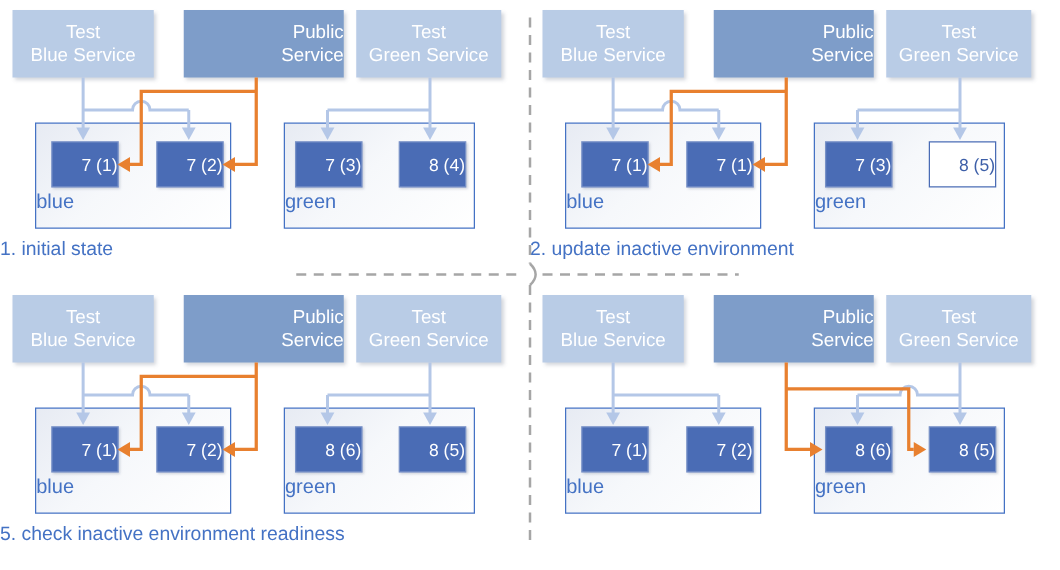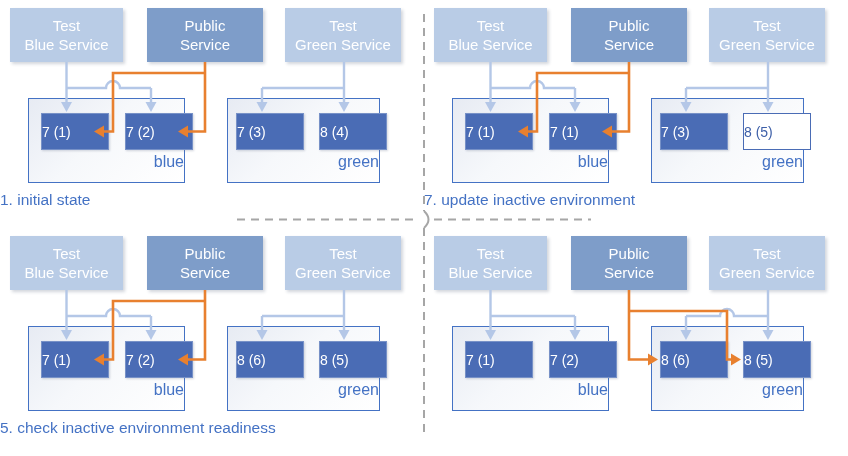--- a/index.html
+++ b/index.html
@@ -15,41 +15,41 @@
   
   .svc{
     position:absolute;top:8px;height:54px;box-sizing:border-box;
     display:flex;flex-direction:column;justify-content:center;text-align:center;
     color:var(--service-text);font-size:15px;line-height:1.28;
     box-shadow:2px 2px 3px rgba(110,120,140,0.30);
   }
   .svc.test{background:var(--test-service-fill);}
   .svc.public{background:var(--public-service-fill);}
   .svc.s1{left:10px;width:113px;}
-  .svc.s2{left:147px;width:116px;}
+  .svc.s2{left:147px;width:128px;text-align:right;}
   .svc.s3{left:285px;width:116px;}
 
   
   .env{
     position:absolute;top:98px;height:85px;box-sizing:border-box;
     border:1.5px solid var(--env-border);
     background:linear-gradient(135deg,#e7ebf3 0%,#f6f8fb 45%,#ffffff 100%);
   }
   .env.blue{left:28px;width:157px;}
   .env.green{left:227px;width:153px;padding-left:12px;}
   .env-label{
-    position:absolute;left:0;right:0;top:54px;text-align:right;
+    position:absolute;left:0;right:16px;top:54px;text-align:left;
     color:var(--env-label);font-size:16px;
   }
 
   
   .pod{
-    position:absolute;top:14px;width:68px;height:37px;box-sizing:border-box;
+    position:absolute;top:14px;width:54px;height:37px;box-sizing:border-box;
     background:var(--pod-fill);color:var(--pod-text);
-    display:flex;align-items:center;justify-content:flex-start;
+    display:flex;align-items:center;justify-content:flex-end;
     font-size:14px;box-shadow:1px 1px 2px rgba(100,110,140,0.28);
     border:1px solid rgba(255,255,255,0.25);
   }
   .pod[data-variant="outline"]{
     background:#ffffff;color:var(--pod-outline-text);
     border:1.5px solid var(--pod-fill);box-shadow:none;
   }
   .env.blue .pod.p1{left:12px;}  .env.blue .pod.p2{left:96px;}
   .env.green .pod.p1{left:8px;}  .env.green .pod.p2{left:91px;}
 
@@ -178,21 +178,21 @@
       <path class="lbf" d="M338.5,102 h11 l-5.5,10 z"></path>
     </g>
     <g>
       <path class="or" d="M205,62 V131.5 H188"></path>
       <path class="or" d="M205,73 H113 V131.5 H104"></path>
       <path class="orf" d="M188,125.5 v12 l-10,-6 z"></path>
       <path class="orf" d="M104,125.5 v12 l-10,-6 z"></path>
     </g>
   </svg>
 
-  <div class="caption">7. update inactive environment</div>
+  <div class="caption">2. update inactive environment</div>
 </section>
 
 <section class="panel" id="panel3">
   <div class="svc test s1">
     <span>Test</span>
     <span>Blue Service</span>
   </div>
   <div class="svc public s2">
     <span>Public</span>
     <span>Service</span>

